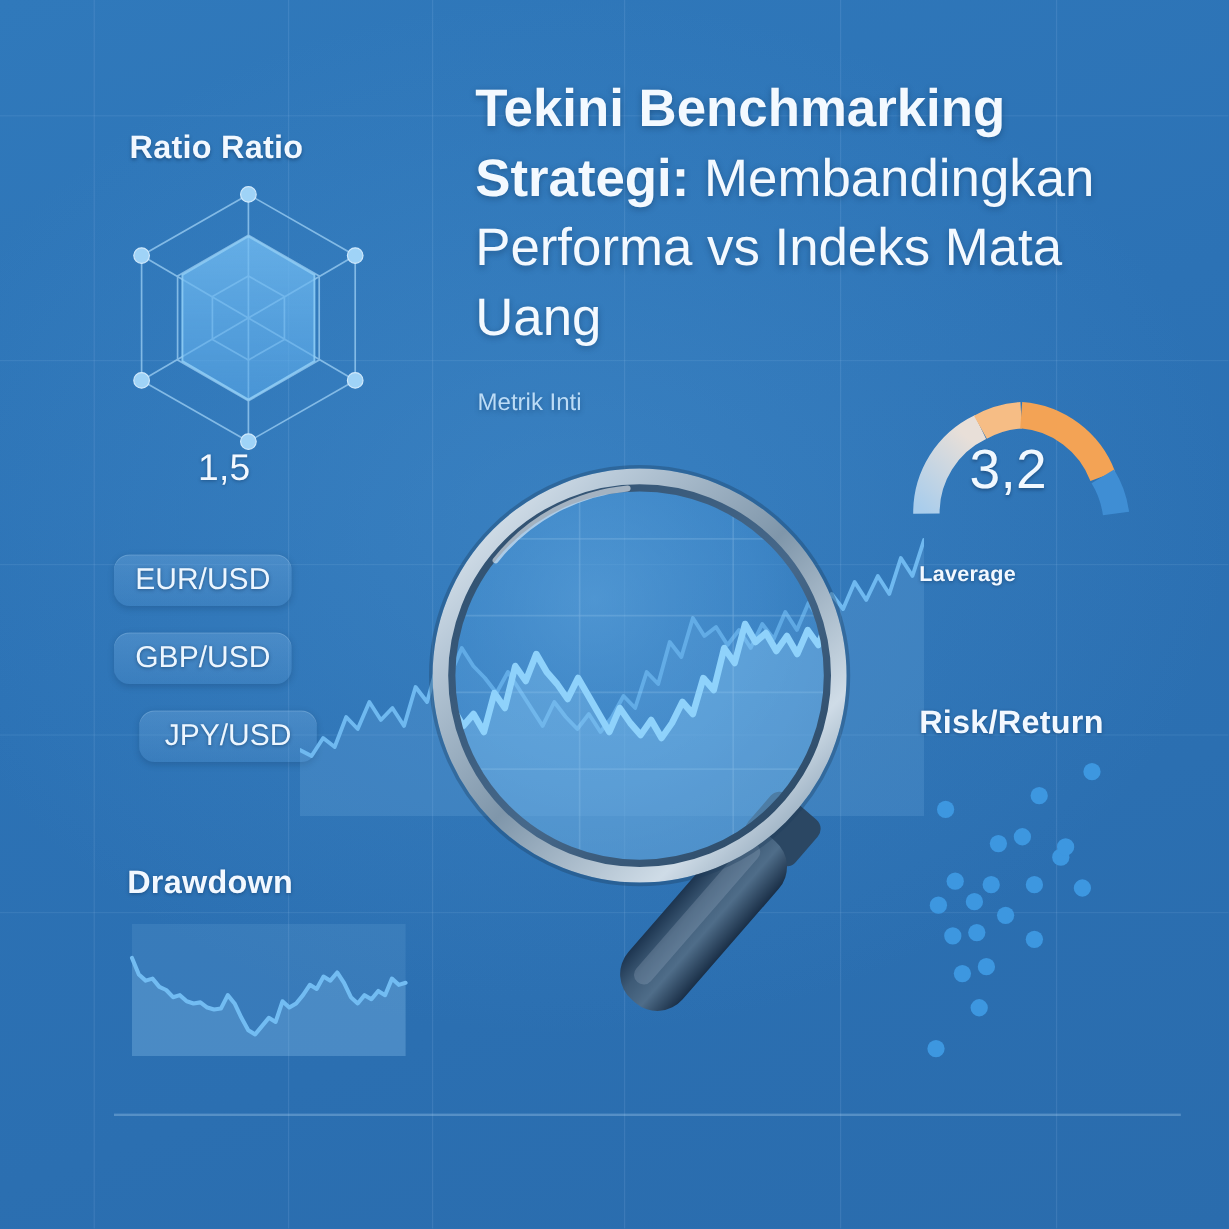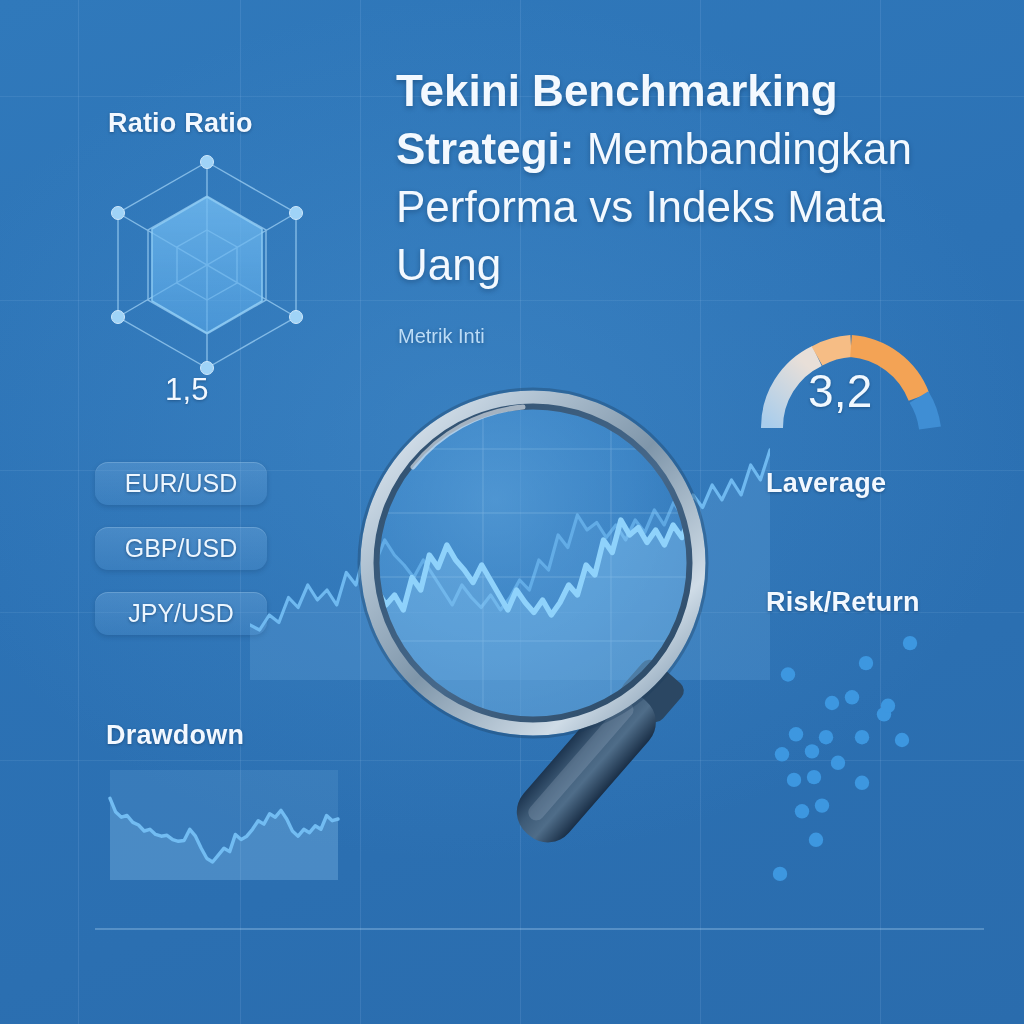--- a/index.html
+++ b/index.html
@@ -33,37 +33,37 @@
   #subtitle{position:absolute;left:398px;top:325px;font-size:20px;
             color:#bcdcf6;font-weight:normal;
             text-shadow:0 1px 4px rgba(12,44,80,.35);}
 
   
   #sharpe-label{left:108px;top:108px;font-size:27px;font-weight:bold;}
   #radar-wrap{position:absolute;left:92px;top:150px;width:230px;height:230px;}
   #sharpe-value{left:165px;top:372px;font-size:31px;font-weight:normal;text-align:right;}
 
   
-  .pill{position:absolute;left:95px;width:172px;height:43px;border-radius:13px;
+  .pill{position:absolute;left:95px;width:148px;height:43px;border-radius:13px;
         background:linear-gradient(180deg,rgba(120,175,225,.34),rgba(95,155,210,.22));
         box-shadow:inset 0 1px 0 rgba(205,230,252,.22),0 2px 5px rgba(12,44,80,.22);
         display:flex;align-items:center;justify-content:center;
         font-size:25px;color:#ecf6ff;font-weight:normal;
         text-shadow:0 1px 3px rgba(10,40,75,.5);}
-  #pill0{top:462px;} #pill1{top:527px;} #pill2{top:592px;}
+  #pill0{top:462px;} #pill1{top:527px;} #pill2{top:592px;margin-left:21px;}
 
   
   #drawdown-label{left:106px;top:720px;font-size:27px;font-weight:bold;}
   #dd-wrap{position:absolute;left:88px;top:770px;width:272px;height:110px;}
   #dd-value{left:432px;top:828px;font-size:40px;color:#e4f1fd;font-weight:normal;}
 
   
   #gauge-wrap{position:absolute;left:756px;top:300px;width:190px;height:140px;}
   #gauge-value{left:808px;top:364px;font-size:46px;color:#f0f8ff;font-weight:normal;}
-  #leverage-label{left:766px;top:468px;font-size:27px;font-weight:bold;}
+  #leverage-label{left:766px;top:468px;font-size:18px;font-weight:bold;}
 
   
   #riskreturn-label{left:766px;top:587px;font-size:27px;font-weight:bold;}
   #scatter-wrap{position:absolute;left:770px;top:620px;width:220px;height:300px;}
 
   
   #linechart{position:absolute;left:250px;top:430px;width:520px;height:250px;}
   #magnifier{position:absolute;left:355px;top:385px;width:440px;height:470px;}
 </style>
 </head>

